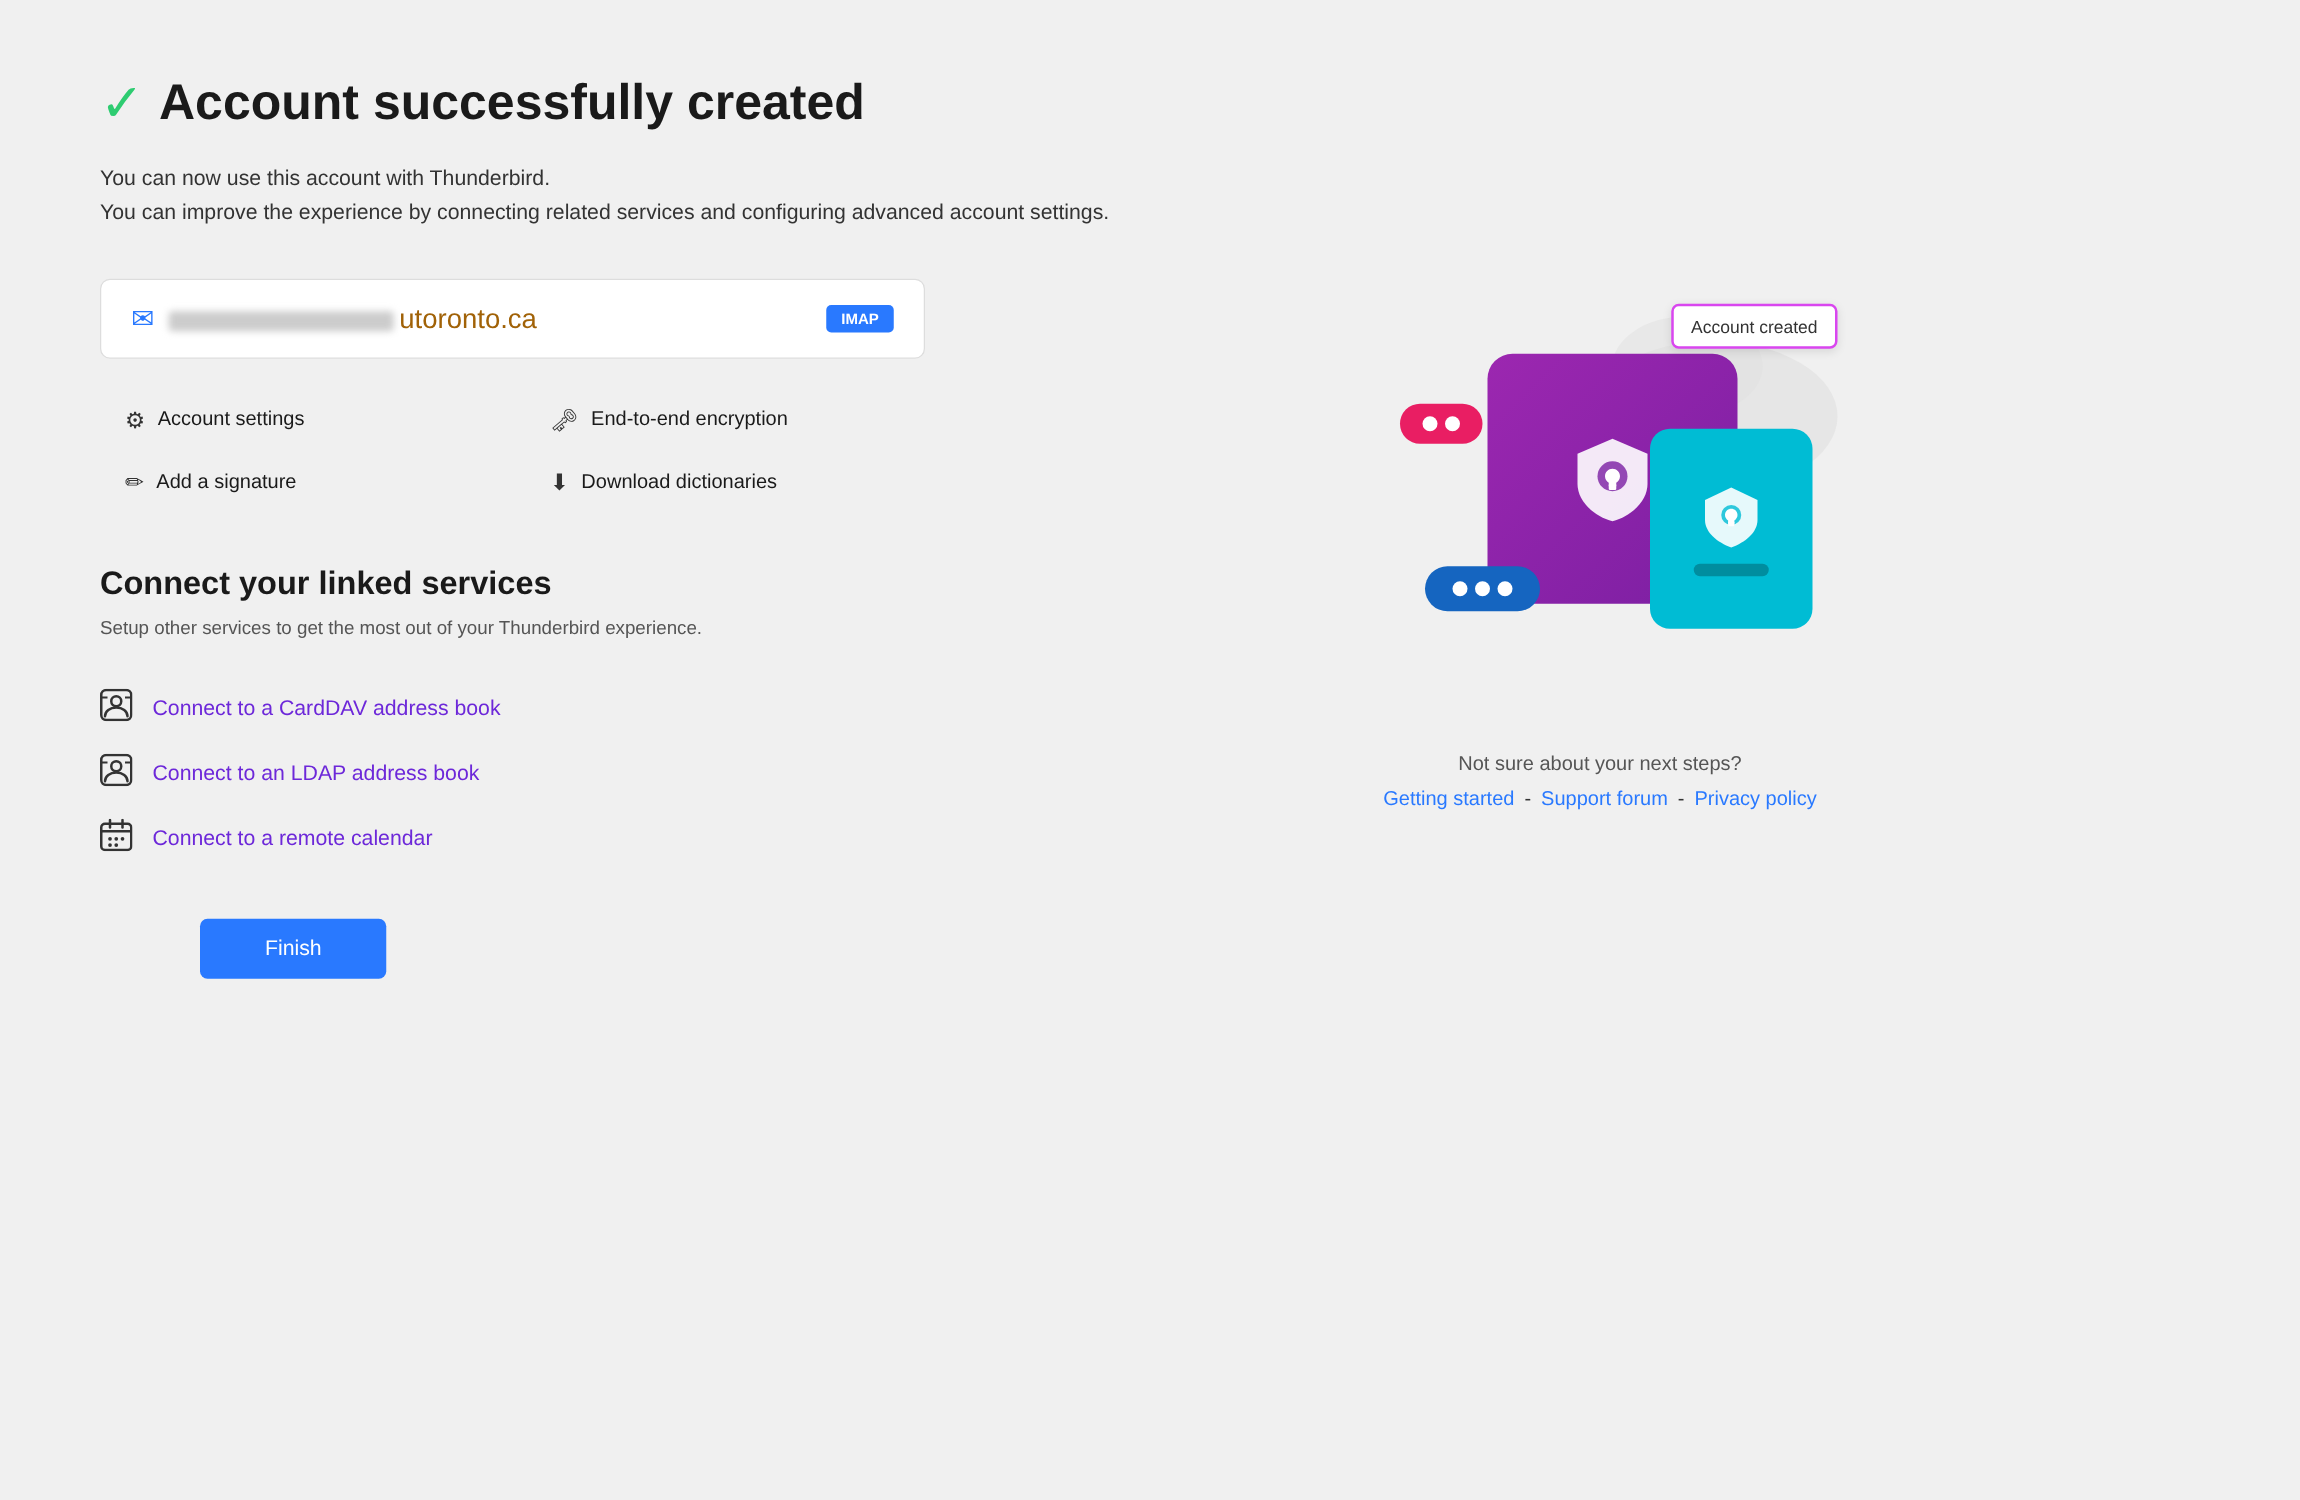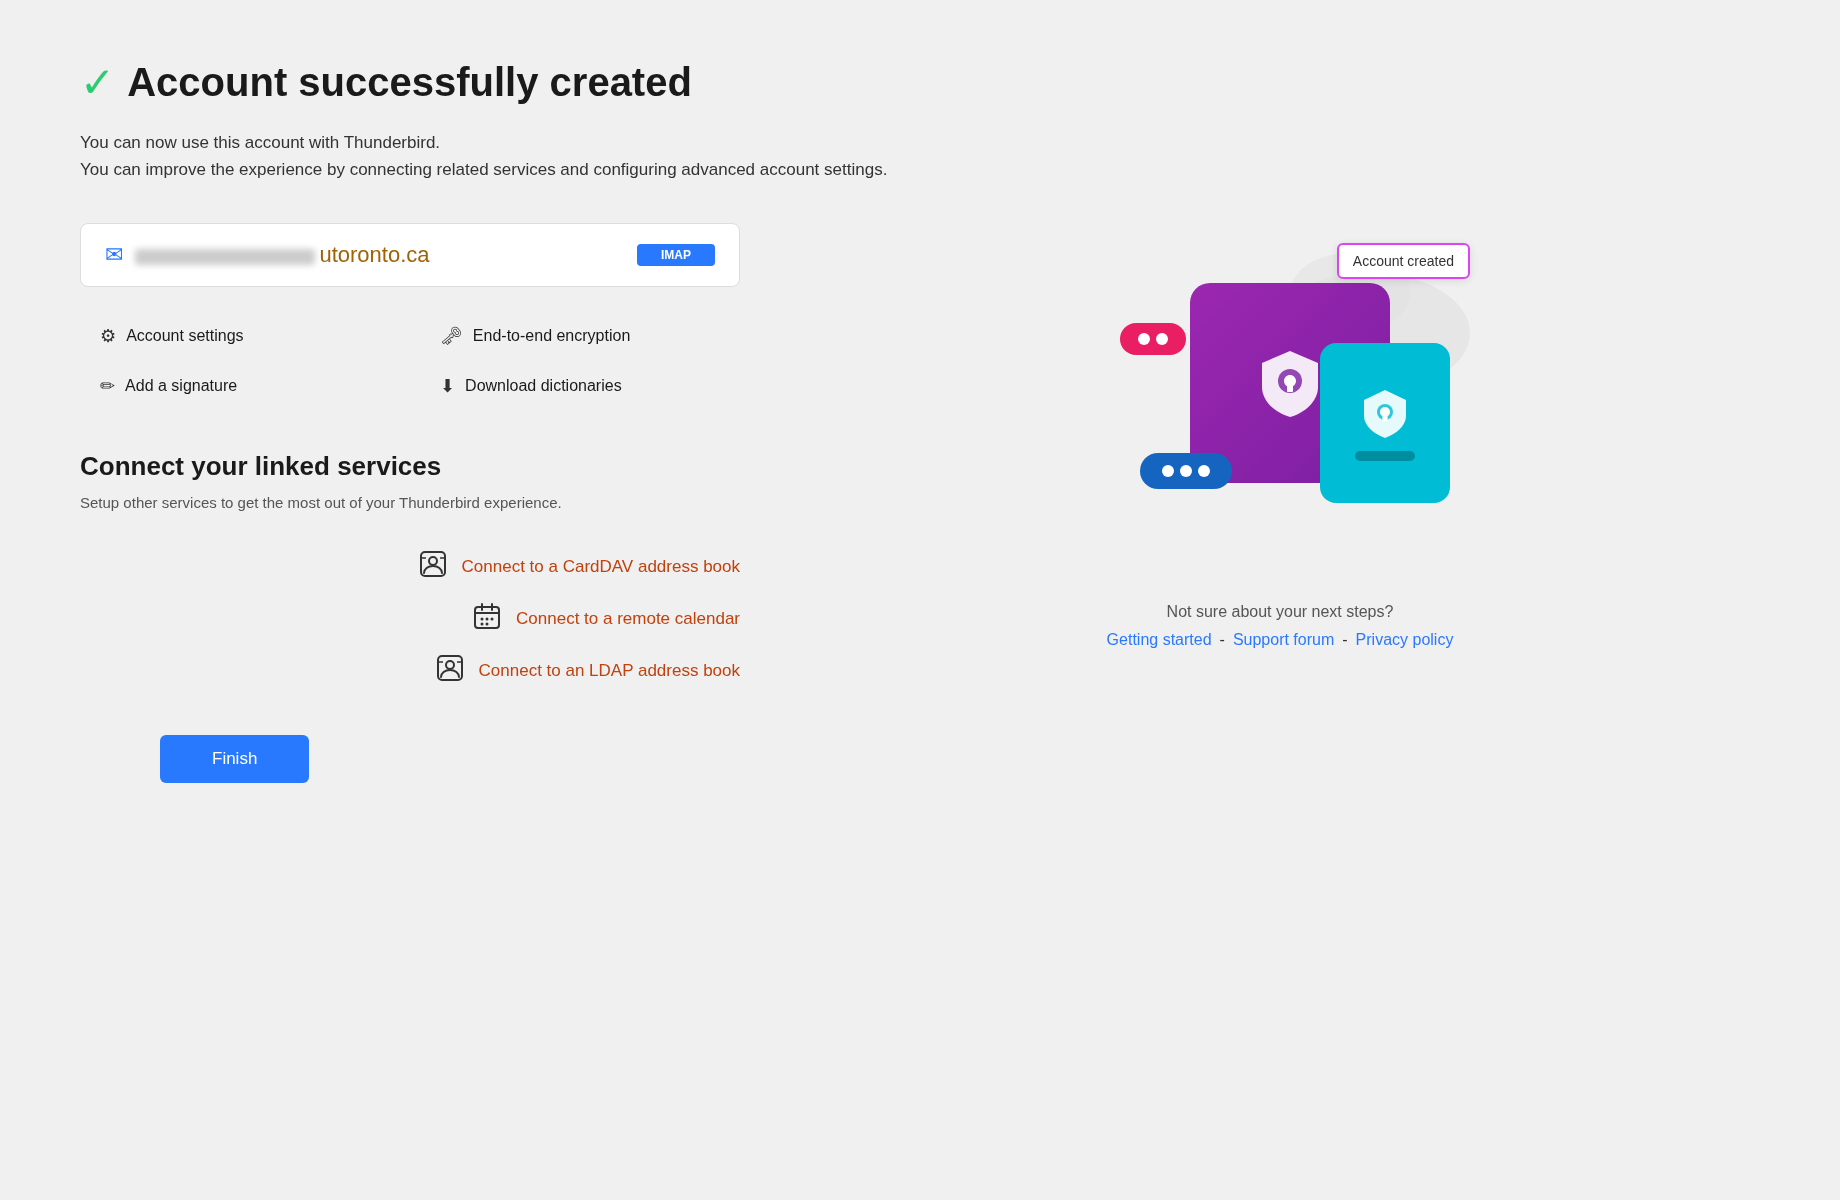--- a/index.html
+++ b/index.html
@@ -92,21 +92,21 @@
       vertical-align: middle;
       margin-right: 4px;
       filter: blur(3px);
     }
 
     .imap-badge {
       background: #2979ff;
       color: white;
       font-size: 12px;
       font-weight: 700;
-      padding: 4px 24px;
+      padding: 4px 12px;
       border-radius: 4px;
     }
 
     .account-options {
       display: grid;
       grid-template-columns: 1fr 1fr;
       gap: 16px 40px;
       margin-bottom: 48px;
       padding-left: 20px;
     }
@@ -145,23 +145,22 @@
       flex-direction: column;
       gap: 20px;
       margin-bottom: 48px;
     }
 
     .service-item {
       display: flex;
       align-items: center;
       gap: 16px;
       font-size: 17px;
-      color: #c2410c;
+      color: #6d28d9;
       cursor: pointer;
-      justify-content: flex-end;
     }
 
     .service-icon {
       font-size: 22px;
       color: #333;
     }
 
     .finish-btn {
       background: #2979ff;
       color: white;
@@ -390,49 +389,49 @@
           <span class="service-icon">
             <svg width="26" height="26" viewBox="0 0 26 26" fill="none">
               <rect x="1" y="1" width="24" height="24" rx="4" stroke="#333" stroke-width="2"></rect>
               <circle cx="13" cy="10" r="4" stroke="#333" stroke-width="2"></circle>
               <path d="M4 22c0-4 4-7 9-7s9 3 9 7" stroke="#333" stroke-width="2" stroke-linecap="round"></path>
               <line x1="1" y1="7" x2="6" y2="7" stroke="#333" stroke-width="1.5"></line>
               <line x1="20" y1="7" x2="25" y2="7" stroke="#333" stroke-width="1.5"></line>
             </svg>
           </span>
           <span>Connect to a CardDAV address book</span>
+        </li>
+        <li class="service-item">
+          <span class="service-icon">
+            <svg width="26" height="26" viewBox="0 0 26 26" fill="none">
+              <rect x="1" y="1" width="24" height="24" rx="4" stroke="#333" stroke-width="2"></rect>
+              <circle cx="13" cy="10" r="4" stroke="#333" stroke-width="2"></circle>
+              <path d="M4 22c0-4 4-7 9-7s9 3 9 7" stroke="#333" stroke-width="2" stroke-linecap="round"></path>
+              <line x1="1" y1="7" x2="6" y2="7" stroke="#333" stroke-width="1.5"></line>
+              <line x1="20" y1="7" x2="25" y2="7" stroke="#333" stroke-width="1.5"></line>
+            </svg>
+          </span>
+          <span>Connect to an LDAP address book</span>
         </li>
         <li class="service-item">
           <span class="service-icon">
             <svg width="26" height="26" viewBox="0 0 26 26" fill="none">
               <rect x="1" y="4" width="24" height="21" rx="3" stroke="#333" stroke-width="2"></rect>
               <line x1="1" y1="10" x2="25" y2="10" stroke="#333" stroke-width="2"></line>
               <line x1="8" y1="1" x2="8" y2="7" stroke="#333" stroke-width="2" stroke-linecap="round"></line>
               <line x1="18" y1="1" x2="18" y2="7" stroke="#333" stroke-width="2" stroke-linecap="round"></line>
               <circle cx="8" cy="16" r="1.5" fill="#333"></circle>
               <circle cx="13" cy="16" r="1.5" fill="#333"></circle>
               <circle cx="18" cy="16" r="1.5" fill="#333"></circle>
               <circle cx="8" cy="21" r="1.5" fill="#333"></circle>
               <circle cx="13" cy="21" r="1.5" fill="#333"></circle>
             </svg>
           </span>
           <span>Connect to a remote calendar</span>
         </li>
-        <li class="service-item">
-          <span class="service-icon">
-            <svg width="26" height="26" viewBox="0 0 26 26" fill="none">
-              <rect x="1" y="1" width="24" height="24" rx="4" stroke="#333" stroke-width="2"></rect>
-              <circle cx="13" cy="10" r="4" stroke="#333" stroke-width="2"></circle>
-              <path d="M4 22c0-4 4-7 9-7s9 3 9 7" stroke="#333" stroke-width="2" stroke-linecap="round"></path>
-              <line x1="1" y1="7" x2="6" y2="7" stroke="#333" stroke-width="1.5"></line>
-              <line x1="20" y1="7" x2="25" y2="7" stroke="#333" stroke-width="1.5"></line>
-            </svg>
-          </span>
-          <span>Connect to an LDAP address book</span>
-        </li>
       </ul>
     </div>
 
     <button class="finish-btn">Finish</button>
 
   </div>
 
   <div class="right-column">
     <div class="illustration-wrapper">
 

